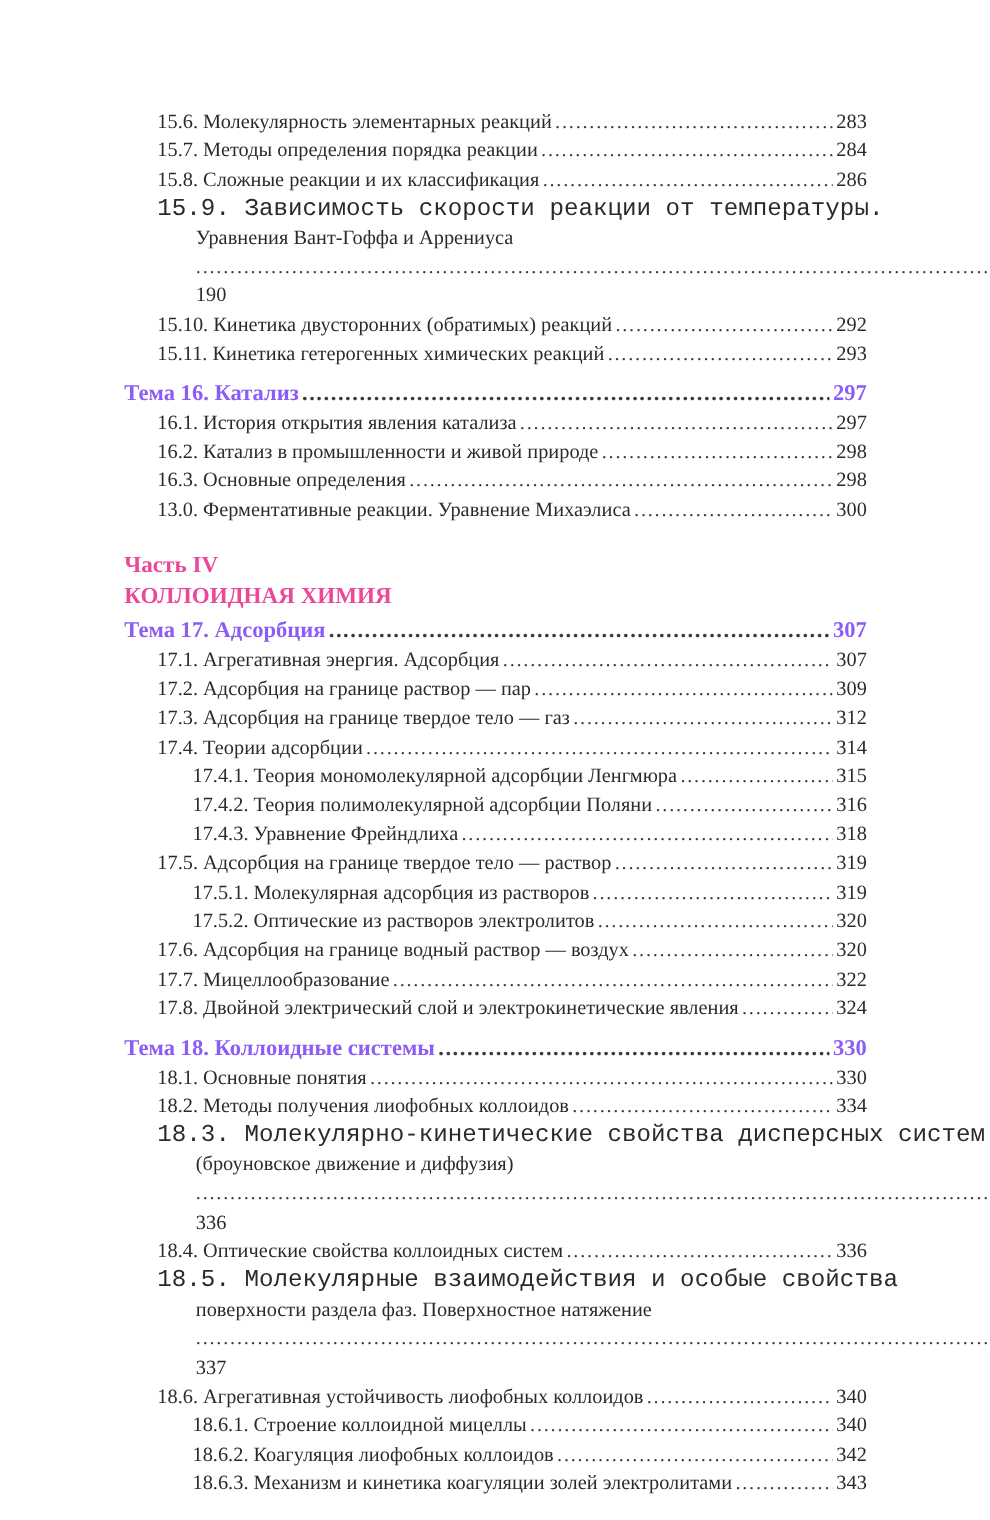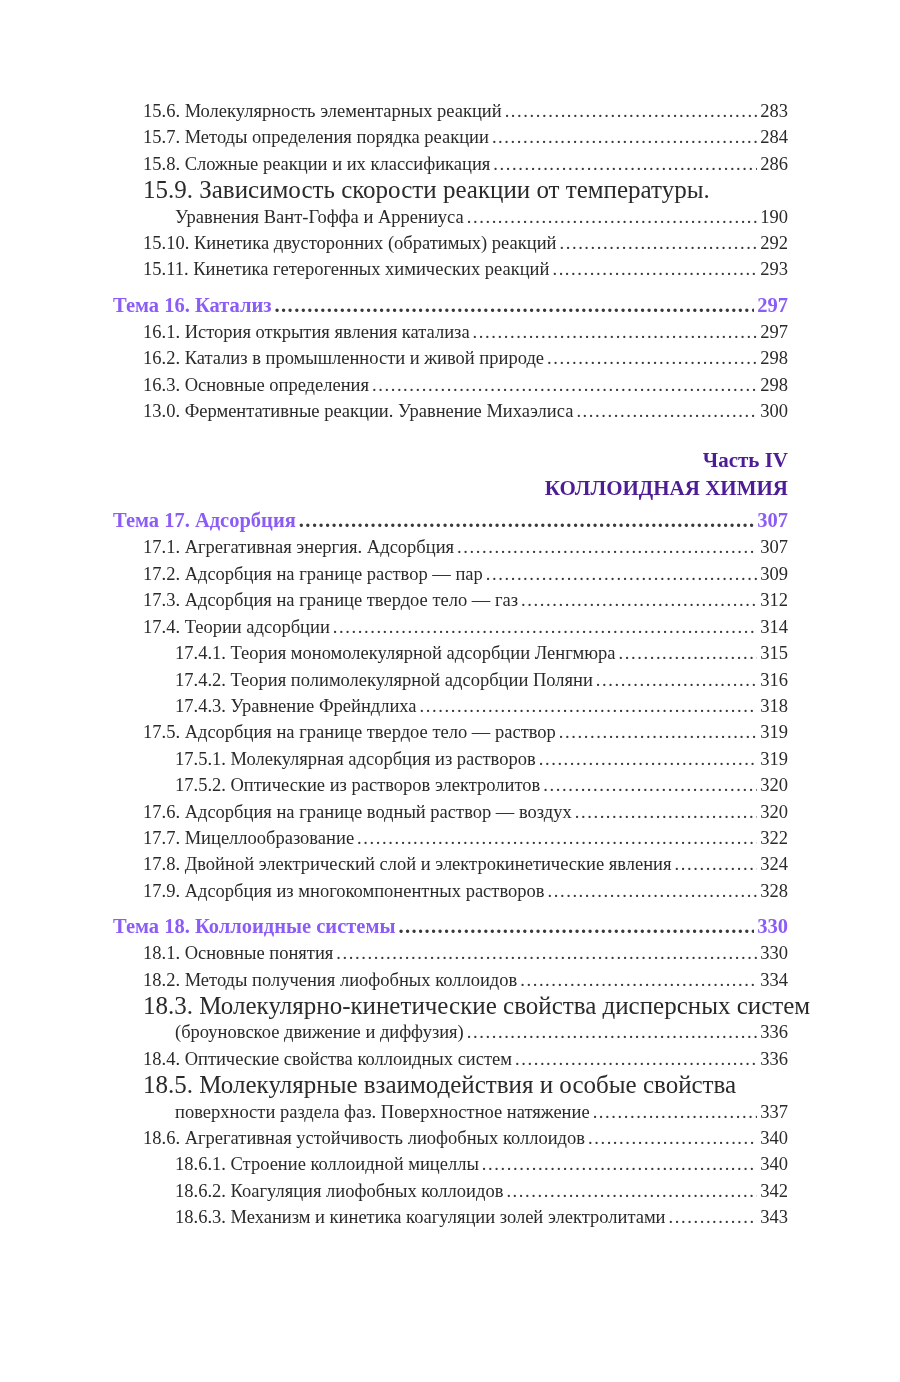--- a/index.html
+++ b/index.html
@@ -6,25 +6,25 @@
   body { width: 900px; height: 1382px; position: relative; overflow: hidden;
          font-family: "Liberation Serif", "DejaVu Serif", serif; color: #2a2a2a; }
   .page { position: absolute; left: 113px; top: 98px; width: 675px; }
   .row { display: flex; align-items: baseline; font-size: 18.5px; line-height: 26.4px; white-space: nowrap; }
   .row .t { flex: 0 0 auto; text-align: center; }
   .row .dots { flex: 1 1 auto; overflow: hidden; margin: 0 3px; letter-spacing: 1.6px; color: #3a3a3a; }
   .row .dots::before { content: "................................................................................................................................................................................................"; }
   .row .p { flex: 0 0 auto; }
   .lvl1 { padding-left: 30px; }
   .lvl2 { padding-left: 62px; }
-  .cont { padding-left: 62px; }
-  .wrap1 { padding-left: 30px; font-size: 25px; line-height: 26.4px; white-space: nowrap; }
+  .cont { padding-left: 62px; flex-direction: column; }
+  .wrap1 { padding-left: 30px; font-size: 22px; line-height: 26.4px; white-space: nowrap; font-family: Liberation Mono, monospace; }
   .topic { font-weight: bold; font-size: 20.5px; line-height: 28px; color: #8b5cf6; margin-top: 8px; }
   .topic .dots { letter-spacing: 1.4px; }
-  .part { text-align: right; font-weight: bold; font-size: 21px; line-height: 28px; color: #4c1d95; }
+  .part { text-align: left; font-weight: bold; font-size: 21px; line-height: 28px; color: #ec4899; }
   .part-block { margin-top: 22px; margin-bottom: 4px; }
 </style>
 </head>
 <body>
 
 <div class="page">
 
   <div class="row lvl1">
       <span class="t"><span>15.6.</span> <span>Молекулярность элементарных реакций</span></span>
       <span class="dots"></span>
@@ -153,25 +153,20 @@
   <div class="row lvl1">
       <span class="t"><span>17.7.</span> <span>Мицеллообразование</span></span>
       <span class="dots"></span>
       <span class="p">322</span>
     </div>
   <div class="row lvl1">
       <span class="t"><span>17.8.</span> <span>Двойной электрический слой и электрокинетические явления</span></span>
       <span class="dots"></span>
       <span class="p">324</span>
     </div>
-  <div class="row lvl1">
-      <span class="t"><span>17.9.</span> <span>Адсорбция из многокомпонентных растворов</span></span>
-      <span class="dots"></span>
-      <span class="p">328</span>
-    </div>
 
   <div class="row topic">
       <span class="t">Тема 18. Коллоидные системы</span>
       <span class="dots"></span>
       <span class="p">330</span>
     </div>
   <div class="row lvl1">
       <span class="t"><span>18.1.</span> <span>Основные понятия</span></span>
       <span class="dots"></span>
       <span class="p">330</span>

